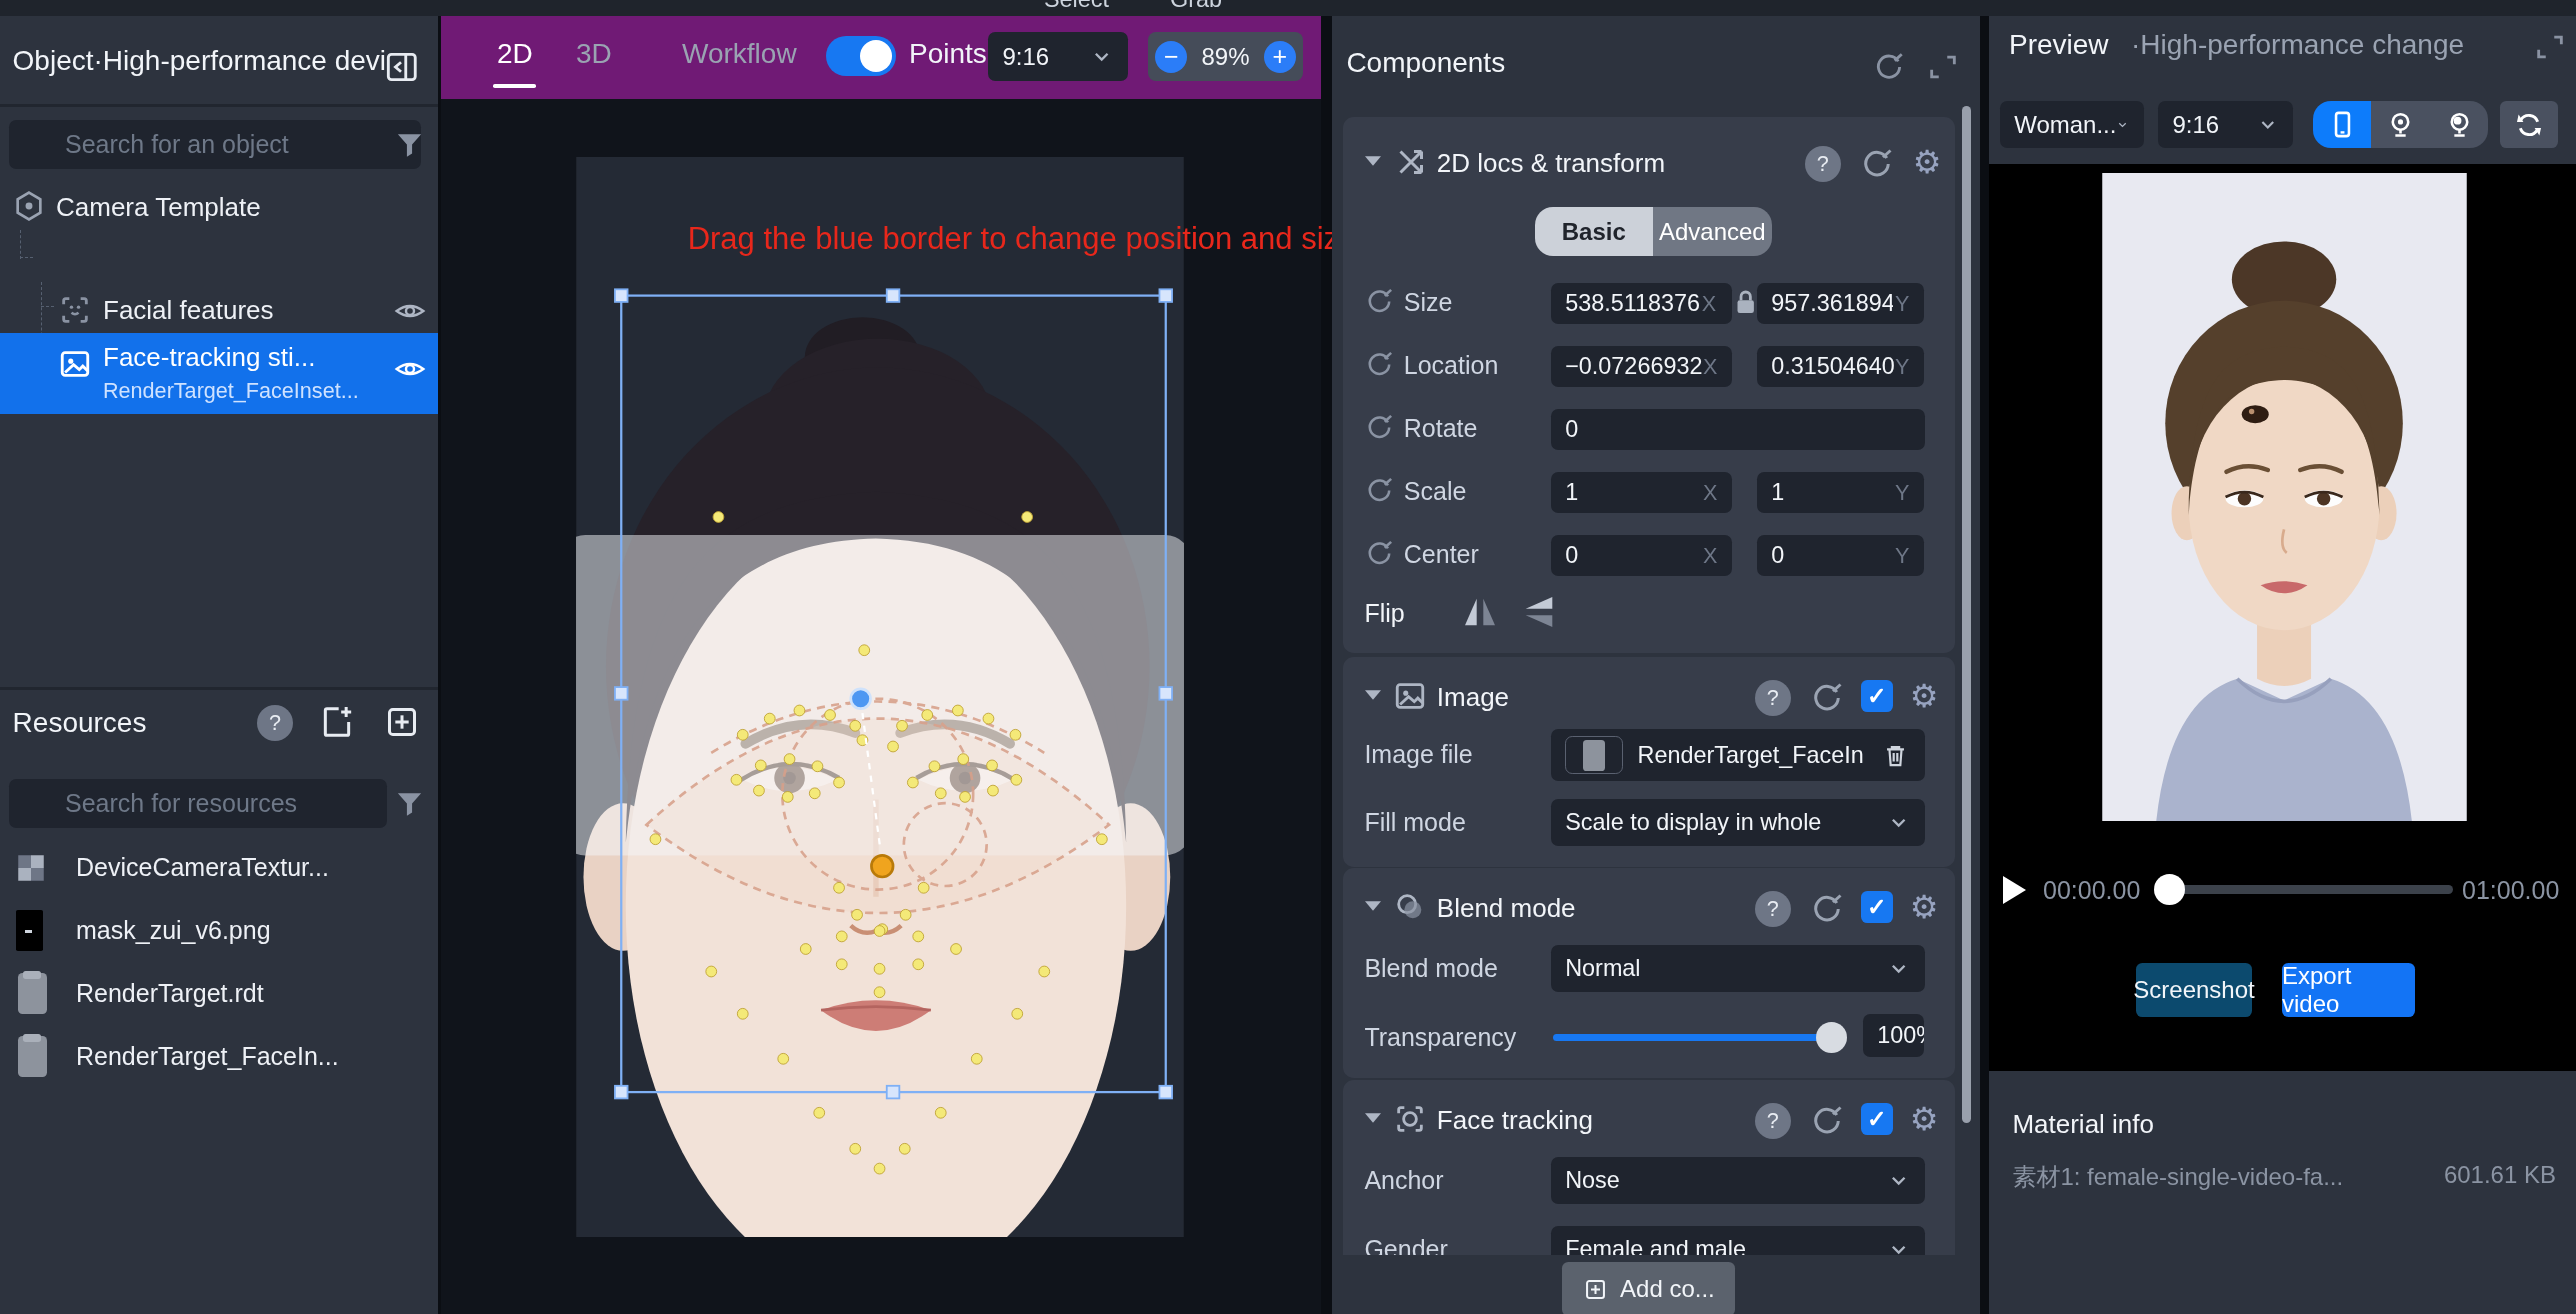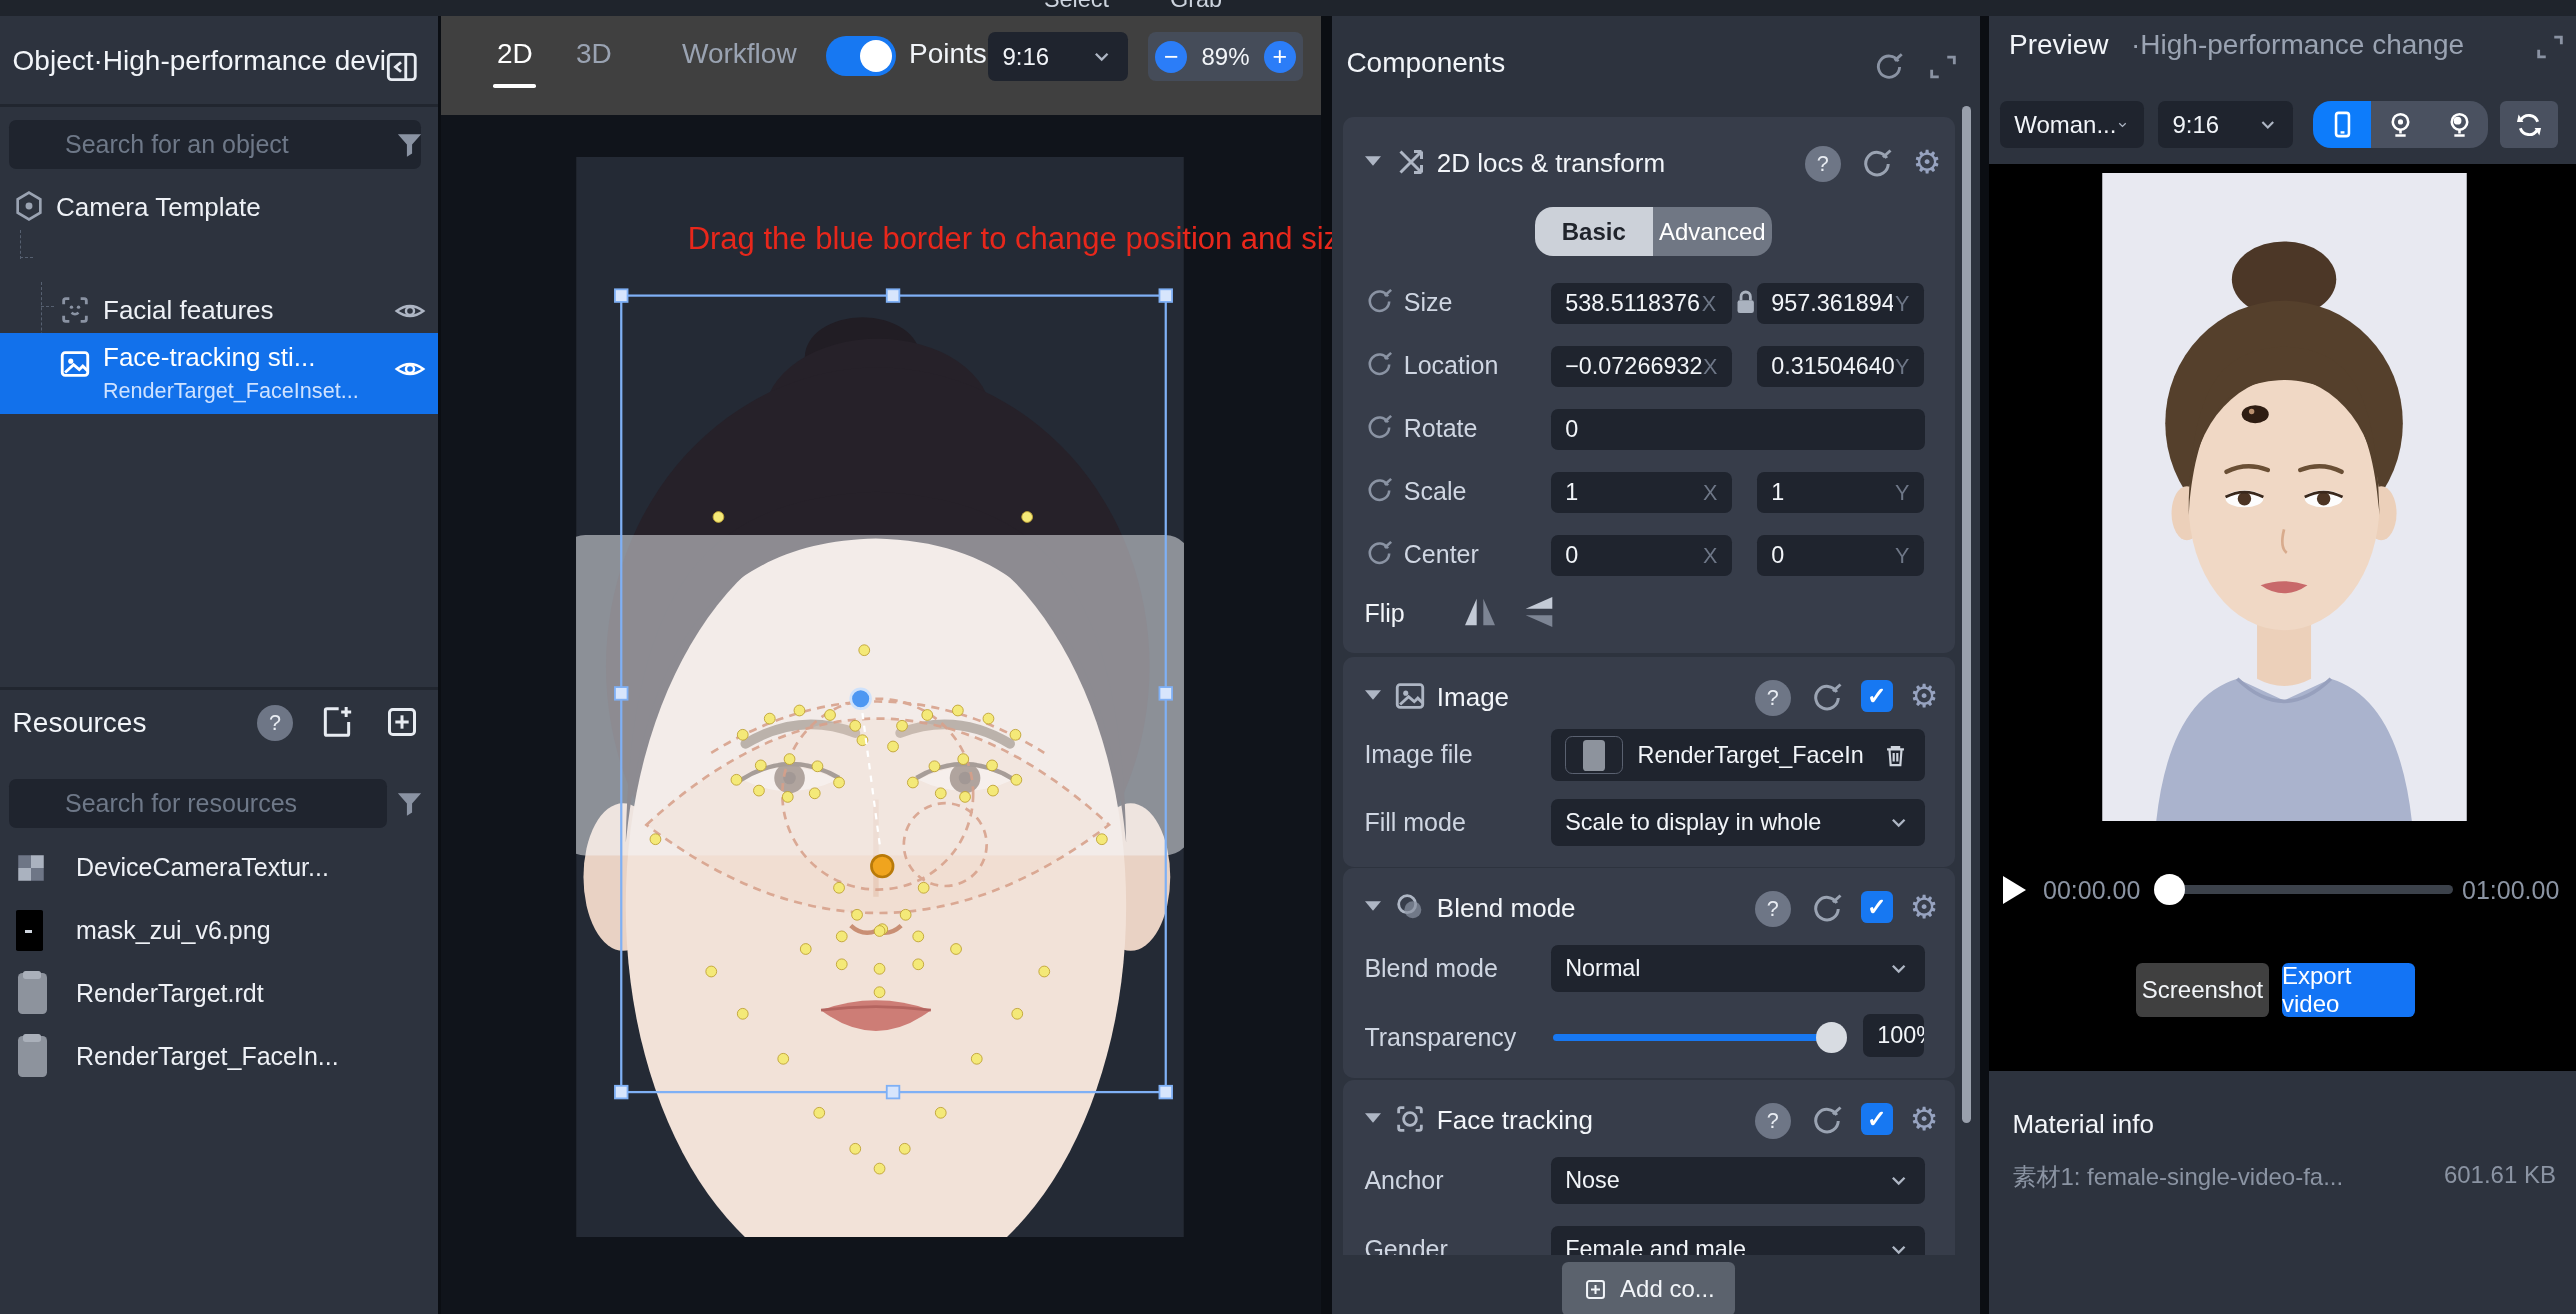--- a/index.html
+++ b/index.html
@@ -141,21 +141,21 @@
   <div class="abs" style="left:0;top:1013px;width:438px;height:58px;">
     <div class="abs" style="left:18px;top:7.2px;width:29px;height:41px;background:#8d939d;border-radius:4.5px;">
         <div class="abs" style="left:5.4px;top:-1.8px;width:18px;height:7.2px;background:#aab0ba;border-radius:2.7px;"></div>
       </div>
     <span class="abs" style="left:76px;top:12.6px;font-size:25px;color:#eef1f6;">RenderTarget_FaceIn...</span>
   </div>
 </div>
 
 <div class="abs" style="left:441px;top:16px;width:880px;height:1298px;background:#10141b;">
 
-  <div class="abs" style="left:0;top:0;width:880px;height:99px;background:#404040;">
+  <div class="abs" style="left:0;top:0;width:880px;height:83px;background:#701a75;">
     <span class="abs" style="left:56px;top:21.6px;font-size:28px;color:#ffffff;">2D</span>
     <div class="abs" style="left:52px;top:68px;width:43px;height:3.6px;background:#ffffff;border-radius:1.8px;"></div>
     <span class="abs" style="left:135px;top:21.6px;font-size:28px;color:#9aa3b2;">3D</span>
     <span class="abs sub" style="left:241px;top:21.6px;font-size:28px;">Workflow</span>
     <div class="abs" style="left:385px;top:20px;width:70px;height:40px;background:#1778f2;border-radius:20px;">
       <div class="abs" style="left:34px;top:3.6px;width:32px;height:32px;background:#ffffff;border-radius:50%;"></div>
     </div>
     <span class="abs" style="left:468px;top:21.6px;font-size:28px;color:#f2f5f9;">Points</span>
     <div class="field" style="left:547px;top:16px;width:140px;height:49px;font-size:24px;">
       <span>9:16</span>
@@ -615,21 +615,21 @@
     <path d="M150 562 Q 202 612 254 562" stroke="#97a0bd" stroke-width="4" fill="none"></path>
   </svg>
 
   <div class="abs" style="left:14.4px;top:860px;width:0;height:0;border-top:14.4px solid transparent;border-bottom:14.4px solid transparent;border-left:23.4px solid #ffffff;"></div>
   <span class="abs" style="left:54px;top:860px;font-size:25px;color:#8b94a3;">00:00.00</span>
   <div class="abs" style="left:169px;top:869px;width:295px;height:9px;background:#3c424b;border-radius:4.5px;">
     <div class="abs" style="left:-3.6px;top:-10.8px;width:31px;height:31px;background:#ffffff;border-radius:50%;"></div>
   </div>
   <span class="abs" style="left:473px;top:860px;font-size:25px;color:#8b94a3;">01:00.00</span>
 
-  <div class="btn" style="position:absolute;left:147px;top:947px;width:133px;height:54px;background:#404040;color:#f2f5f9;">
+  <div class="btn" style="position:absolute;left:147px;top:947px;width:116px;height:54px;background:#0c4a6e;color:#f2f5f9;">
     <span>Screenshot</span>
   </div>
   <div class="btn" style="position:absolute;left:293px;top:947px;width:133px;height:54px;background:#1374f5;color:#ffffff;">
     <span>Export video</span>
   </div>
 
   <div class="abs" style="left:0;top:1019px;width:587px;height:279px;background:#2d333e;margin-top:36px;">
     <span class="abs" style="left:23.4px;top:38px;font-size:26px;color:#f2f5f9;">Material info</span>
     <span class="abs" style="left:23.4px;top:90px;font-size:24px;color:#8b94a3;">素材1:  female-single-video-fa...</span>
     <span class="abs" style="left:414px;top:90px;width:153px;text-align:right;font-size:24px;color:#8b94a3;">601.61 KB</span>

